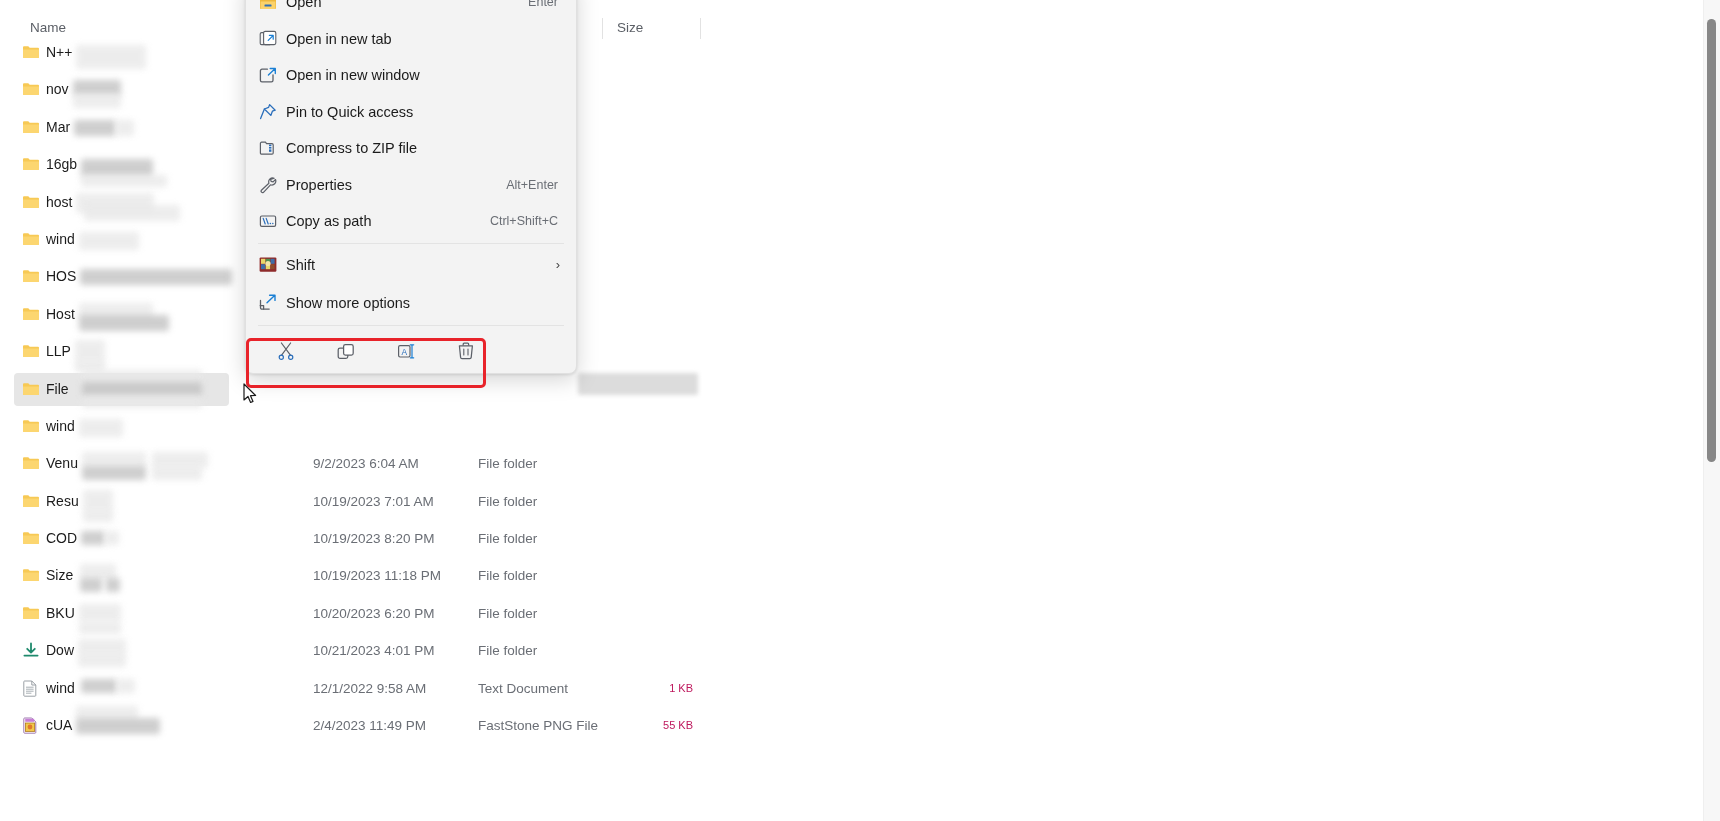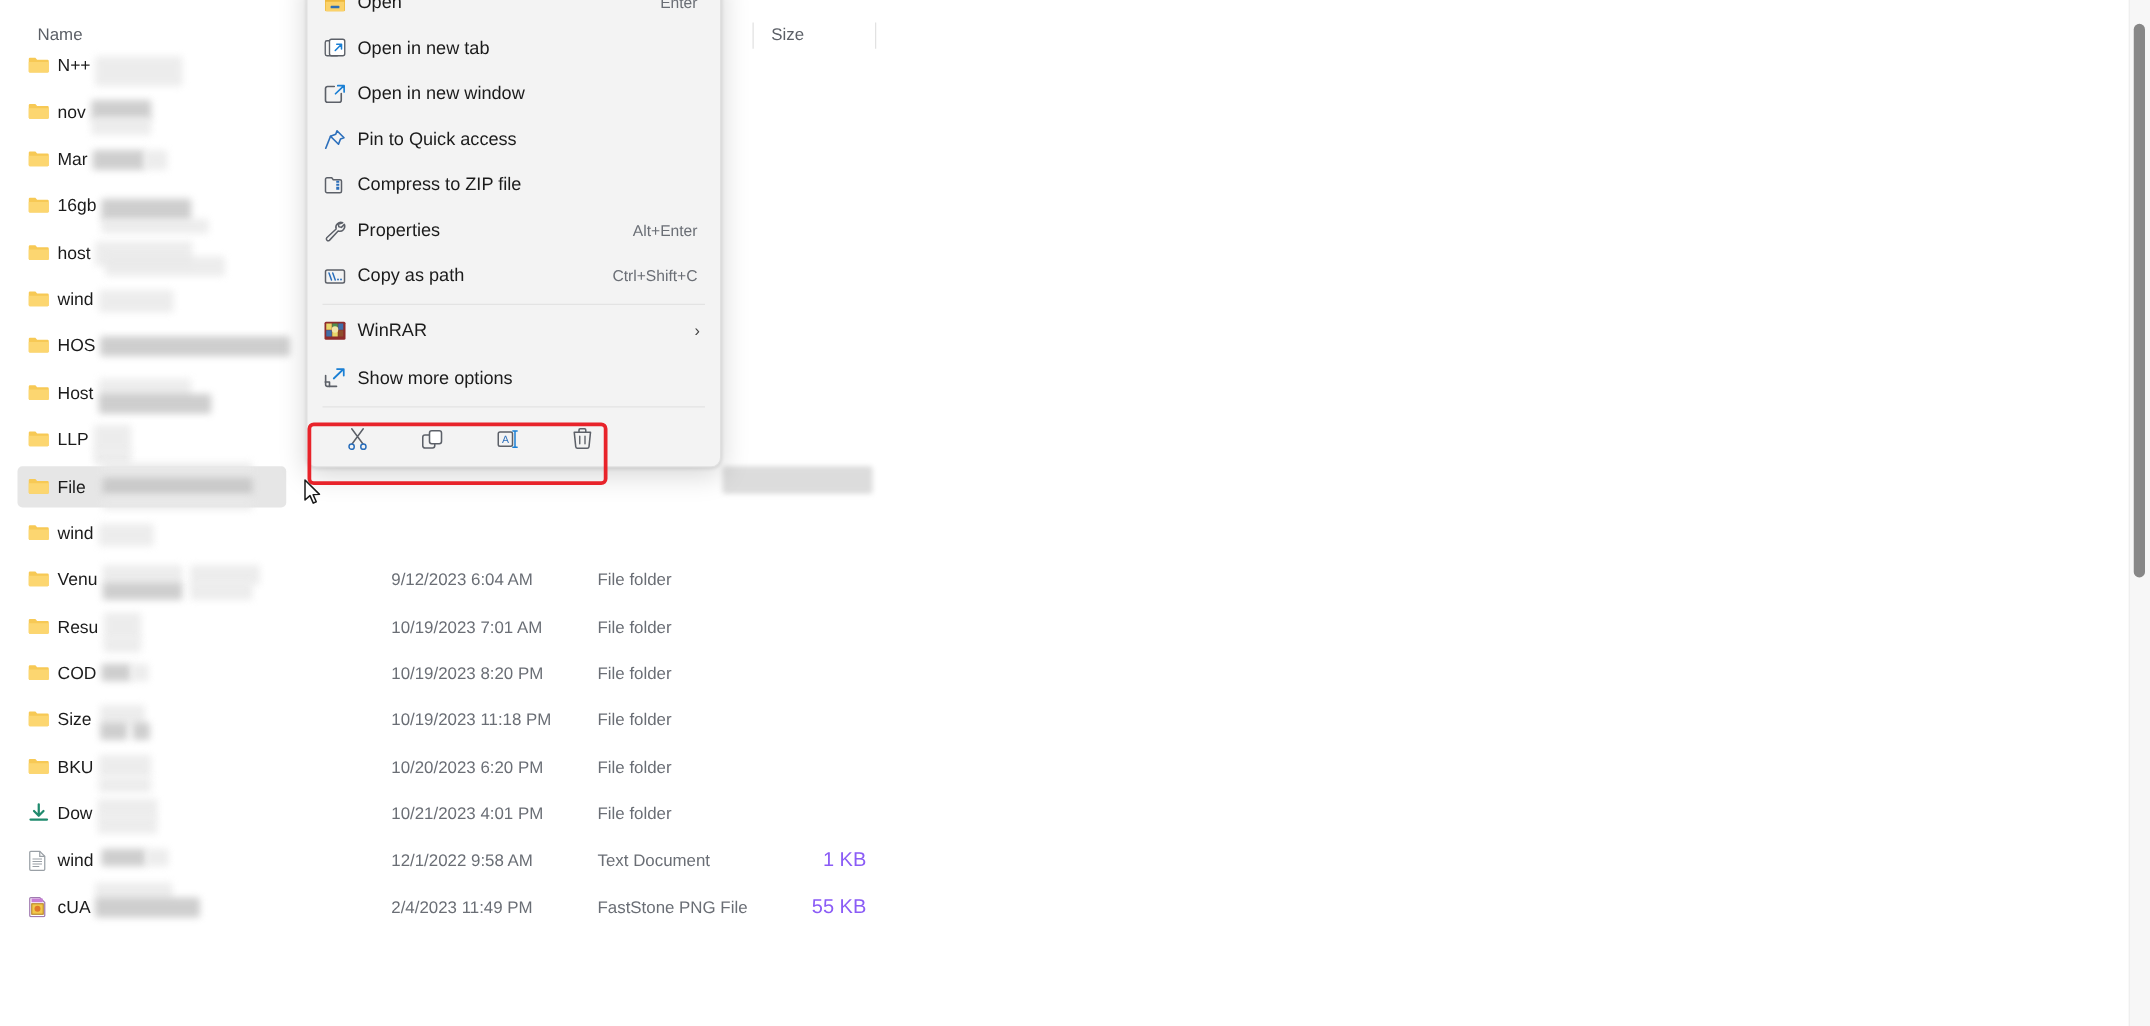--- a/index.html
+++ b/index.html
@@ -100,22 +100,22 @@
     color: #6a6e75;
     white-space: nowrap;
   }
   .row-size {
     position: absolute;
     left: 600px; top: 0;
     width: 93px;
     text-align: right;
     height: 37.4px;
     line-height: 37.4px;
-    font-size: 16px;
-    color: #8b5cf6;
+    font-size: 11px;
+    color: #be185d;
     white-space: nowrap;
   }
 
   
   .redact {
     position: absolute;
     background: #d8d8d8;
     opacity: .82;
     filter: blur(3px);
     border-radius: 2px;
@@ -344,21 +344,21 @@
           </svg></span>
         <span class="row-name">wind</span>
         <div class="redact light" style="left: 79px; width: 44px; height: 18px; top: 11px;"></div>
       </div>
       <div class="row">
         <span class="row-icon"><svg width="18" height="15" viewBox="0 0 18 15">
             <path d="M1 3.2a1 1 0 0 1 1-1h4.3l1.4 1.6H16a1 1 0 0 1 1 1V13a1 1 0 0 1-1 1H2a1 1 0 0 1-1-1z" fill="#f7c955"></path>
             <path d="M1 5.6h16V13a1 1 0 0 1-1 1H2a1 1 0 0 1-1-1z" fill="#fcd670"></path>
           </svg></span>
         <span class="row-name">Venu</span>
-        <span class="row-date">9/12/2023 6:04 AM</span>
+        <span class="row-date">9/2/2023 6:04 AM</span>
         <span class="row-type">File folder</span>
         <div class="redact light" style="left: 82px; width: 64px; height: 16px; top: 7px;"></div>
         <div class="redact light" style="left: 152px; width: 56px; height: 16px; top: 7px;"></div>
         <div class="redact dark" style="left: 82px; width: 64px; height: 14px; top: 21px;"></div>
         <div class="redact light" style="left: 152px; width: 50px; height: 14px; top: 21px;"></div>
       </div>
       <div class="row">
         <span class="row-icon"><svg width="18" height="15" viewBox="0 0 18 15">
             <path d="M1 3.2a1 1 0 0 1 1-1h4.3l1.4 1.6H16a1 1 0 0 1 1 1V13a1 1 0 0 1-1 1H2a1 1 0 0 1-1-1z" fill="#f7c955"></path>
             <path d="M1 5.6h16V13a1 1 0 0 1-1 1H2a1 1 0 0 1-1-1z" fill="#fcd670"></path>
@@ -527,21 +527,21 @@
             <rect x="0.6" y="1.4" width="16.8" height="14.4" rx="1.2" fill="#8f2b2b"></rect>
             <rect x="2" y="2.8" width="4.4" height="5" fill="#e8d66a"></rect>
             <rect x="6.8" y="2.8" width="4.4" height="5" fill="#4e8f4e"></rect>
             <rect x="11.6" y="2.8" width="4" height="5" fill="#3f6ea8"></rect>
             <rect x="2" y="8.2" width="4.4" height="5" fill="#3f6ea8"></rect>
             <rect x="6.8" y="8.2" width="4.4" height="5" fill="#e8d66a"></rect>
             <rect x="11.6" y="8.2" width="4" height="5" fill="#8f4e2b"></rect>
             <circle cx="9" cy="7.6" r="2.6" fill="#f2e4a8"></circle>
           </svg>
         </span>
-        <span class="mi-label">WinRAR</span>
+        <span class="mi-label">Shift</span>
         <span class="mi-chev">›</span>
       </div>
       <div class="menu-item" style="height:39px;">
         <span class="mi-icon">
           <svg width="18" height="17" viewBox="0 0 18 17">
             <path d="M1.5 6.4v7.3a1.4 1.4 0 0 0 1.4 1.4h7.3" fill="none" stroke="#5c6068" stroke-width="1.3" stroke-linecap="round"></path>
             <path d="M4.6 11.6 L4.6 15.1 M1.2 11.6 L4.6 11.6" fill="none" stroke="#5c6068" stroke-width="1.3" stroke-linecap="round"></path>
             <path d="M8 8.8 L15.6 1.4 M10.6 1.2 H16 V6.4" fill="none" stroke="#1a7fd4" stroke-width="1.4" stroke-linecap="round" stroke-linejoin="round"></path>
           </svg>
         </span>

